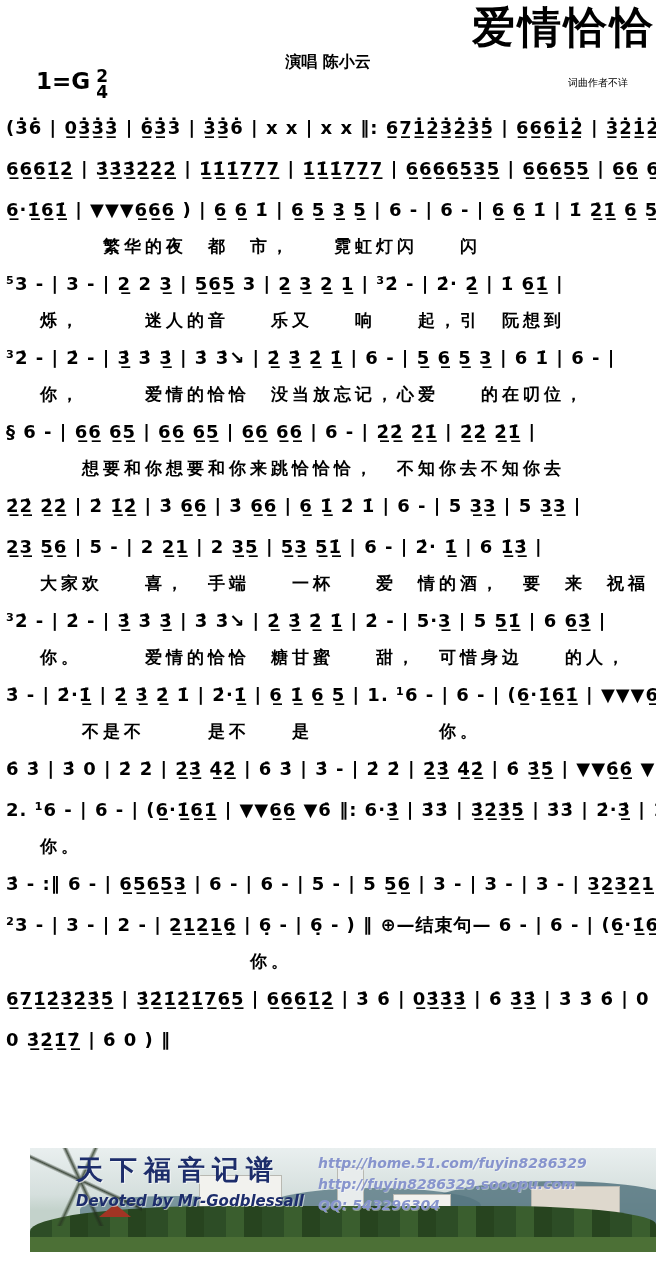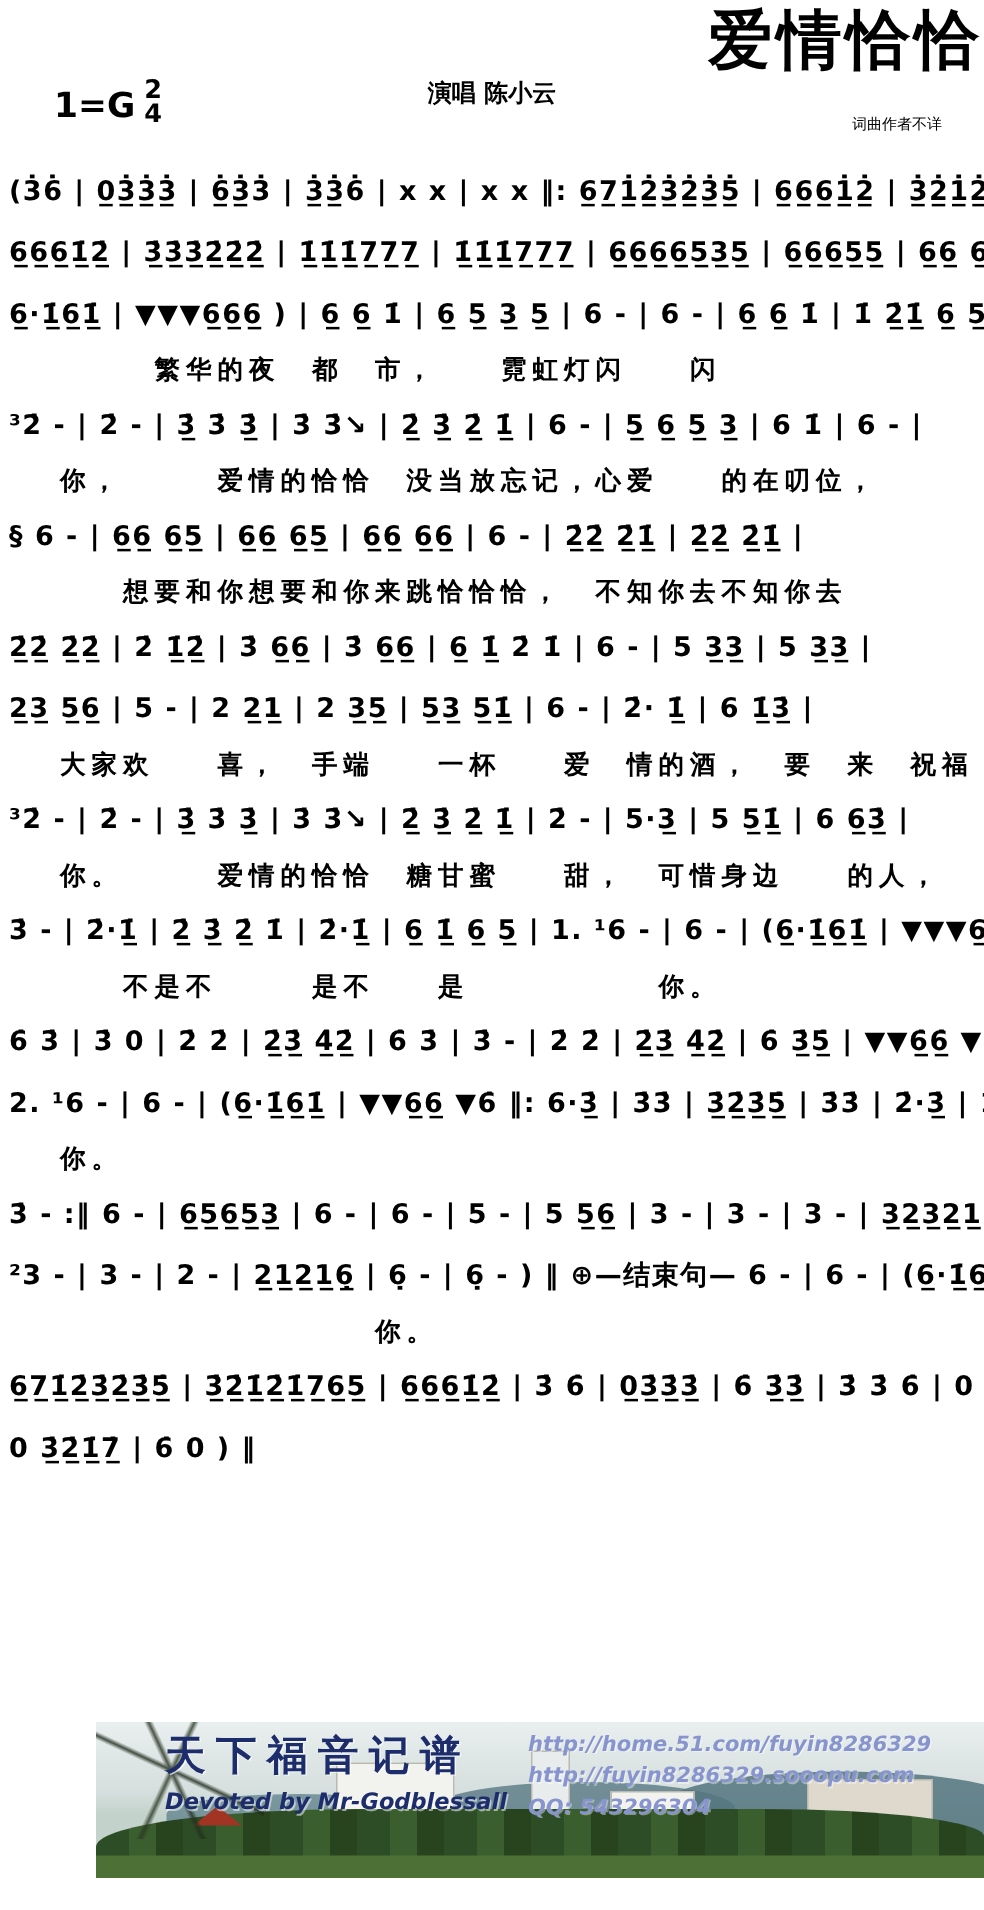--- a/index.html
+++ b/index.html
@@ -10,40 +10,39 @@
   }
   .page-title {
     margin:2px 0 0 0; text-align:right;
     font-size:43px; font-weight:bold; letter-spacing:3px; line-height:1.2;
   }
   .subtitle { text-align:center; font-size:16px; font-weight:bold; margin-top:-2px; }
   .composer-credit {
     position:absolute; top:76px; right:28px; font-size:10px; font-weight:normal;
   }
   .keysig {
-    position:absolute; top:52px; left:36px; font-size:23px; font-weight:bold;
-    display:flex; align-items:flex-end; gap:6px;
+    position:absolute; top:68px; left:36px; font-size:23px; font-weight:bold;
+    display:flex; align-items:flex-start; gap:6px;
   }
   .frac { display:inline-flex; flex-direction:column; align-items:center; font-size:17px; line-height:0.95; }
   #score { margin:34px 4px 0 6px; }
   .system { margin:0; }
   .notes {
     font-weight:bold; font-size:18px; letter-spacing:1px;
     line-height:41px; white-space:nowrap;
   }
   .lyrics {
     font-weight:bold; font-size:17px; letter-spacing:4px;
     line-height:33px; white-space:nowrap; padding-left:34px;font-family:Liberation Serif, serif;
   }
   
   .banner {
     position:absolute; left:30px; right:0; top:1148px; height:104px;
     background:linear-gradient(#e9efef 0%, #d5dfdd 45%, #c3d2cb 60%);
     overflow:hidden;
-    margin-left:34px;
   }
   .mtn { position:absolute; background:#5f7e88; border-radius:50% 50% 0 0; opacity:.85; }
   .mtn.m1 { left:38%; top:38%; width:34%; height:34%; }
   .mtn.m2 { left:64%; top:32%; width:40%; height:42%; background:#54747f; }
   .mtn.m3 { left:8%;  top:46%; width:30%; height:26%; background:#6b8a93; }
   .treeline {
     position:absolute; left:0; right:0; bottom:0; height:44%;
     background:repeating-linear-gradient(90deg,#2d4d26 0 22px,#3a5e2e 22px 40px,#27441f 40px 58px);
     border-radius:30% 25% 0 0 / 55% 40% 0 0;
   }
@@ -102,20 +101,24 @@
       <div class="notes">(3̇6̇ | 0̲3̲̇3̲̇3̲̇ | 6̲̇3̲̇3̇ | 3̲̇3̲̇6̇ | x x | x x ‖: 6̲7̲1̲̇2̲̇3̲̇2̲̇3̲̇5̲̇ | 6̲6̲6̲1̲̇2̲̇ | 3̲̇2̲̇1̲̇2̲̇1̲̇7̲6̲5̲ |</div>
     </div>
     <div class="system">
       <div class="notes">6̲6̲6̲1̲̇2̲̇ | 3̲̇3̲̇3̲̇2̲̇2̲̇2̲̇ | 1̲̇1̲̇1̲̇7̲7̲7̲ | 1̲̇1̲̇1̲̇7̲7̲7̲ | 6̲6̲6̲6̲5̲3̲5̲ | 6̲6̲6̲5̲5̲ | 6̲6̲ 6̲5̲5̲ |</div>
     </div>
     <div class="system">
       <div class="notes">6̲·1̲̇6̲1̲̇ | ▼▼▼6̲6̲6̲ ) | 6̲ 6̲ 1̇ | 6̲ 5̲ 3̲ 5̲ | 6 - | 6 - | 6̲ 6̲ 1̇ | 1̇ 2̲̇1̲̇ 6̲ 5̲ |</div>
       <div class="lyrics">　　　繁华的夜　都　市，　　霓虹灯闪　　闪</div>
     </div>
     <div class="system">
+      <div class="notes">⁵3 - | 3 - | 2̲ 2 3̲ | 5̲6̲5̲ 3 | 2̲ 3̲ 2̲ 1̲ | ³2̇ - | 2̇· 2̲̇ | 1̇ 6̲1̲̇ |</div>
+      <div class="lyrics">烁，　　　迷人的音　　乐又　　响　　起，引　阮想到</div>
+    </div>
+    <div class="system">
       <div class="notes">³2̇ - | 2̇ - | 3̲̇ 3̇ 3̲̇ | 3̇ 3̇↘ | 2̲̇ 3̲̇ 2̲̇ 1̲̇ | 6 - | 5̲ 6̲ 5̲ 3̲ | 6 1̇ | 6 - |</div>
       <div class="lyrics">你，　　　爱情的恰恰　没当放忘记，心爱　　的在叨位，</div>
     </div>
     <div class="system">
       <div class="notes">§ 6 - | 6̲6̲ 6̲5̲ | 6̲6̲ 6̲5̲ | 6̲6̲ 6̲6̲ | 6 - | 2̲̇2̲̇ 2̲̇1̲̇ | 2̲̇2̲̇ 2̲̇1̲̇ |</div>
       <div class="lyrics">　　想要和你想要和你来跳恰恰恰，　不知你去不知你去</div>
     </div>
     <div class="system">
       <div class="notes">2̲̇2̲̇ 2̲̇2̲̇ | 2̇ 1̲̇2̲̇ | 3̇ 6̲6̲ | 3̇ 6̲6̲ | 6̲ 1̲̇ 2̇ 1̇ | 6 - | 5 3̲3̲ | 5 3̲3̲ |</div>
     </div>

